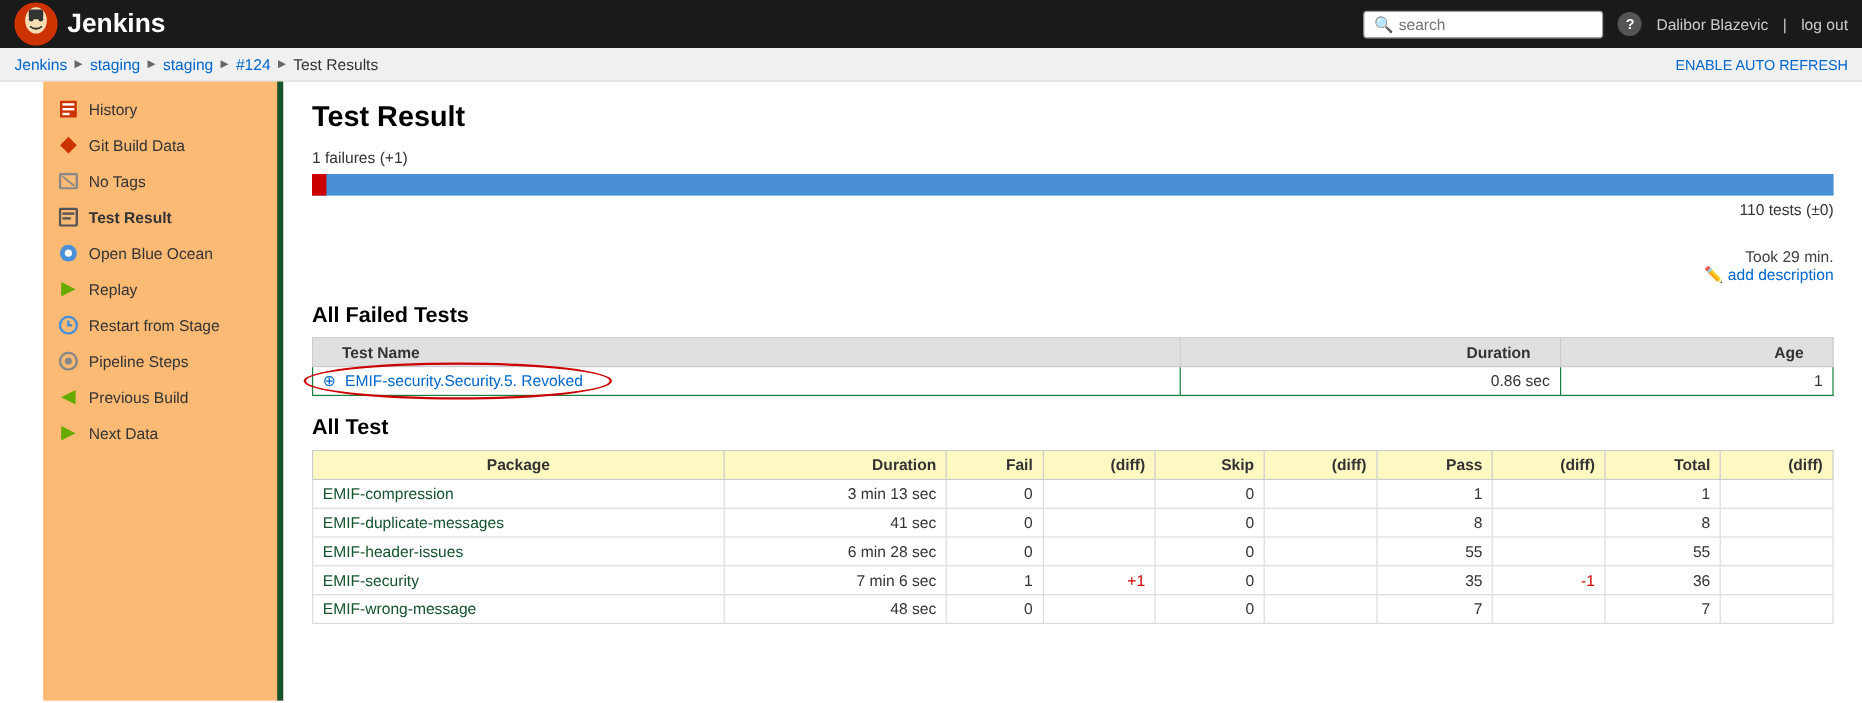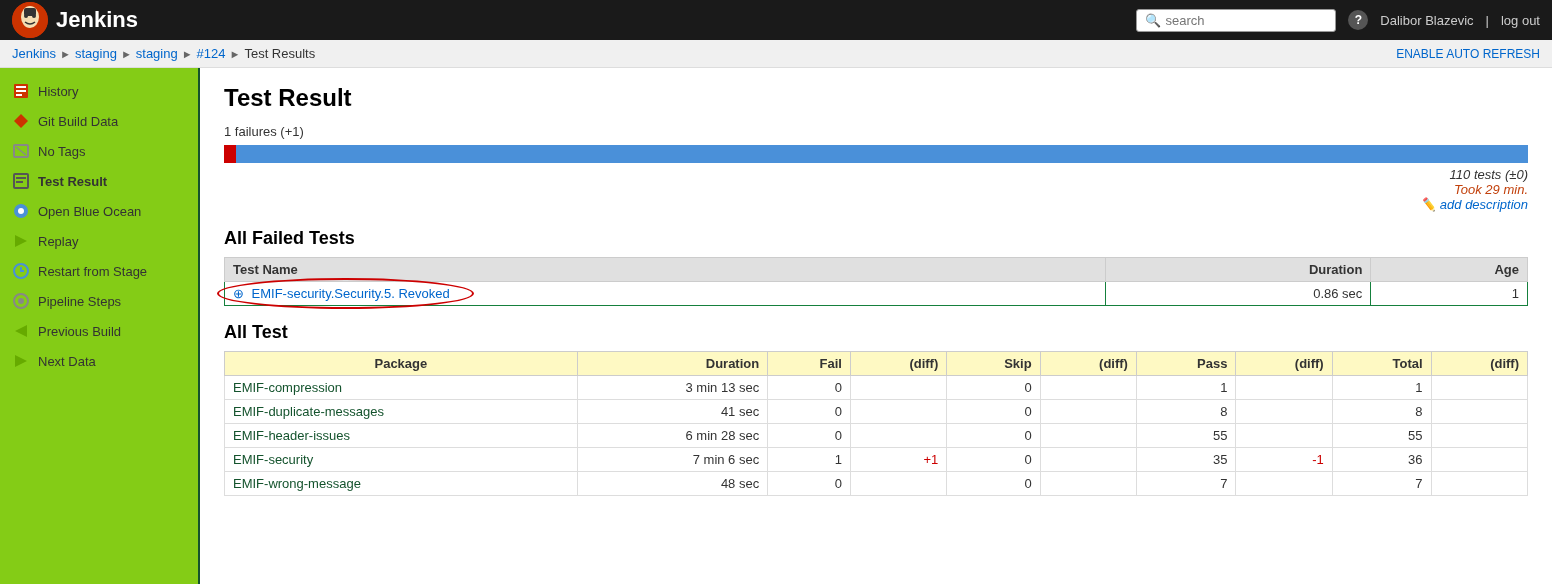--- a/index.html
+++ b/index.html
@@ -64,23 +64,24 @@
       cursor: pointer;
     }
 
     
     .layout { display: flex; min-height: calc(100vh - 70px); }
 
     
     .sidebar {
       width: 200px;
       min-width: 200px;
-      border-right: 2px solid #14532d;
+      border-right: 5px solid #14532d;
       padding: 8px 0;
-      background: #84cc16;
+      background: #fdba74;
+      margin-left: 36px;
     }
     .sidebar-item {
       display: flex;
       align-items: center;
       gap: 8px;
       padding: 6px 12px;
       cursor: pointer;
       color: #333;
       text-decoration: none;
     }
@@ -97,34 +98,34 @@
 
     .page-title { font-size: 24px; font-weight: bold; margin-bottom: 12px; color: #000; }
 
     .failures-summary { font-size: 13px; color: #333; margin-bottom: 6px; }
 
     .progress-bar-container { width: 100%; height: 18px; background: #4a90d9; position: relative; margin-bottom: 4px; }
     .progress-bar-fail { height: 100%; background: #cc0000; width: 12px; }
 
     .test-count-row {
       display: flex; justify-content: flex-end; align-items: flex-end;
-      flex-direction: column; margin-bottom: 16px; font-style: italic;
+      flex-direction: column; margin-bottom: 16px;
     }
     .test-count { font-size: 13px; color: #333; text-align: right; }
-    .test-time { color: #c2410c; text-decoration: none; font-size: 13px; cursor: pointer; }
+    .test-time { color: #404040; text-decoration: none; font-size: 13px; cursor: pointer; margin-top: 24px; }
     .add-desc { color: #0066cc; text-decoration: none; font-size: 13px; cursor: pointer; }
 
     .section-title { font-size: 18px; font-weight: bold; margin: 16px 0 8px; color: #000; }
 
     
     .table { width: 100%; border-collapse: collapse; margin-bottom: 16px; }
     .table th {
       background: #e0e0e0;
       border: 1px solid #ccc;
-      padding: 4px 8px;
+      padding: 4px 24px;
       text-align: left;
       font-size: 13px;
       font-weight: bold;
     }
     .table td {
       border: 1px solid #15803d;
       padding: 4px 8px;
       font-size: 13px;
     }
     .table th.right, .table td.right { text-align: right; }

